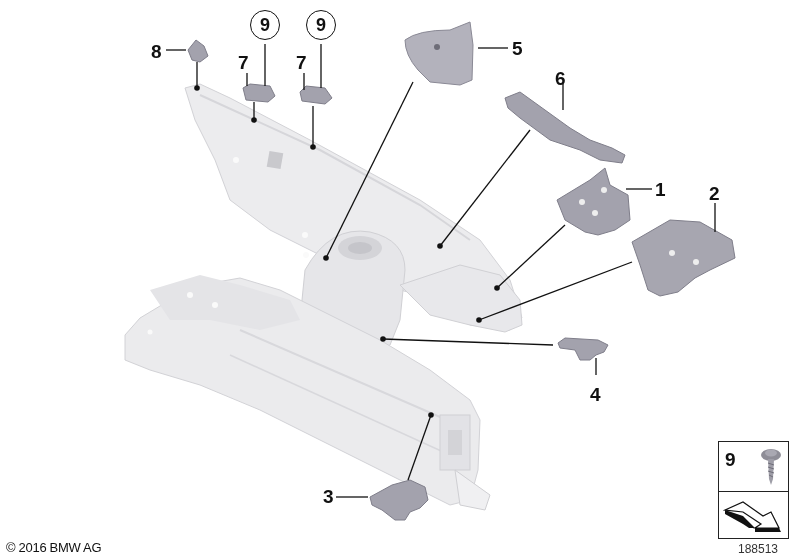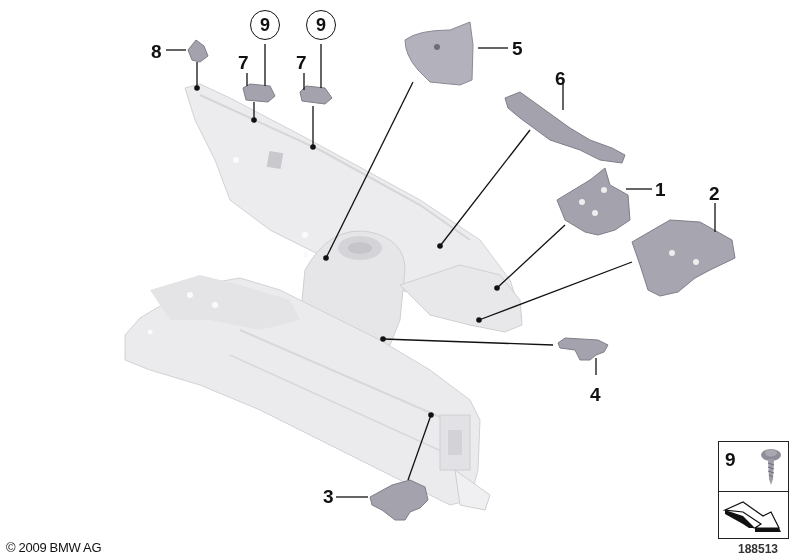--- a/index.html
+++ b/index.html
@@ -4,21 +4,21 @@
   <style>
     html, body { margin: 0; padding: 0; background: #ffffff; }
     body { width: 800px; height: 560px; position: relative; overflow: hidden; font-family: "Liberation Sans", sans-serif; }
     #diagram { position: absolute; left: 0; top: 0; width: 800px; height: 560px; }
     .callout { position: absolute; font-family: "Liberation Sans", sans-serif; font-weight: bold; font-size: 19px; color: #111; line-height: 1; cursor: pointer; }
     .circled { position: absolute; width: 30px; height: 30px; border: 1.5px solid #111; border-radius: 50%; box-sizing: border-box; display: flex; align-items: center; justify-content: center; font-weight: bold; font-size: 18px; color: #111; cursor: pointer; }
     .copyright { position: absolute; left: 6px; top: 540px; font-size: 13px; color: #111; letter-spacing: -0.3px; }
     .legend-box { position: absolute; left: 718px; top: 441px; width: 71px; height: 98px; border: 1px solid #222; box-sizing: border-box; background: #fff; }
     .legend-divider { position: absolute; left: 0; top: 49px; width: 100%; height: 1px; background: #222; }
     .legend-num { position: absolute; left: 6px; top: 7px; font-weight: bold; font-size: 19px; color: #111; }
-    .ref-num { position: absolute; left: 738px; top: 542px; font-size: 12px; color: #333; font-weight: bold; }
+    .ref-num { position: absolute; left: 738px; top: 542px; font-size: 12px; color: #333; }
   </style>
 </head>
 <body>
 
 <svg id="diagram" viewBox="0 0 800 560" xmlns="http://www.w3.org/2000/svg">
 
   <g>
     <path d="M185 88 L200 84 L230 98 L310 140 L420 200 L480 240 L510 280 L522 318 L510 330 L470 325 L440 300 L400 290 L360 270 L320 255 L270 230 L230 200 L215 160 L195 120 Z" fill="#ececee" stroke="#d2d2d6" stroke-width="1"></path>
     <path d="M200 95 L320 150 L420 205 L470 240" fill="none" stroke="#d6d6da" stroke-width="2"></path>
     <rect x="268" y="152" width="14" height="16" fill="#c9c9cd" transform="rotate(10 275 160)"></rect>
@@ -146,13 +146,13 @@
     <path d="M9 16 L15 18 M9 20 L15 22 M9 24 L15 26 M10 28 L14 30" stroke="#6e6d78" stroke-width="1"></path>
   </svg>
   <div class="legend-divider"></div>
   <svg style="position:absolute; left:4px; top:56px;" width="62" height="38" viewBox="0 0 62 38">
     <path d="M2 12 L20 4 L40 18 L48 14 L56 30 L32 30 L38 26 L20 14 Z" fill="#fff" stroke="#111" stroke-width="1.2"></path>
     <path d="M2 12 L2 16 L20 26 L26 30 L32 30 L32 34 L58 34 L56 30 L32 30 L20 18 Z" fill="#111"></path>
   </svg>
 </div>
 
 <span class="ref-num">188513</span>
-<span class="copyright">© 2009 BMW AG</span>
+<span class="copyright">© 2016 BMW AG</span>
 
 </body></html>

